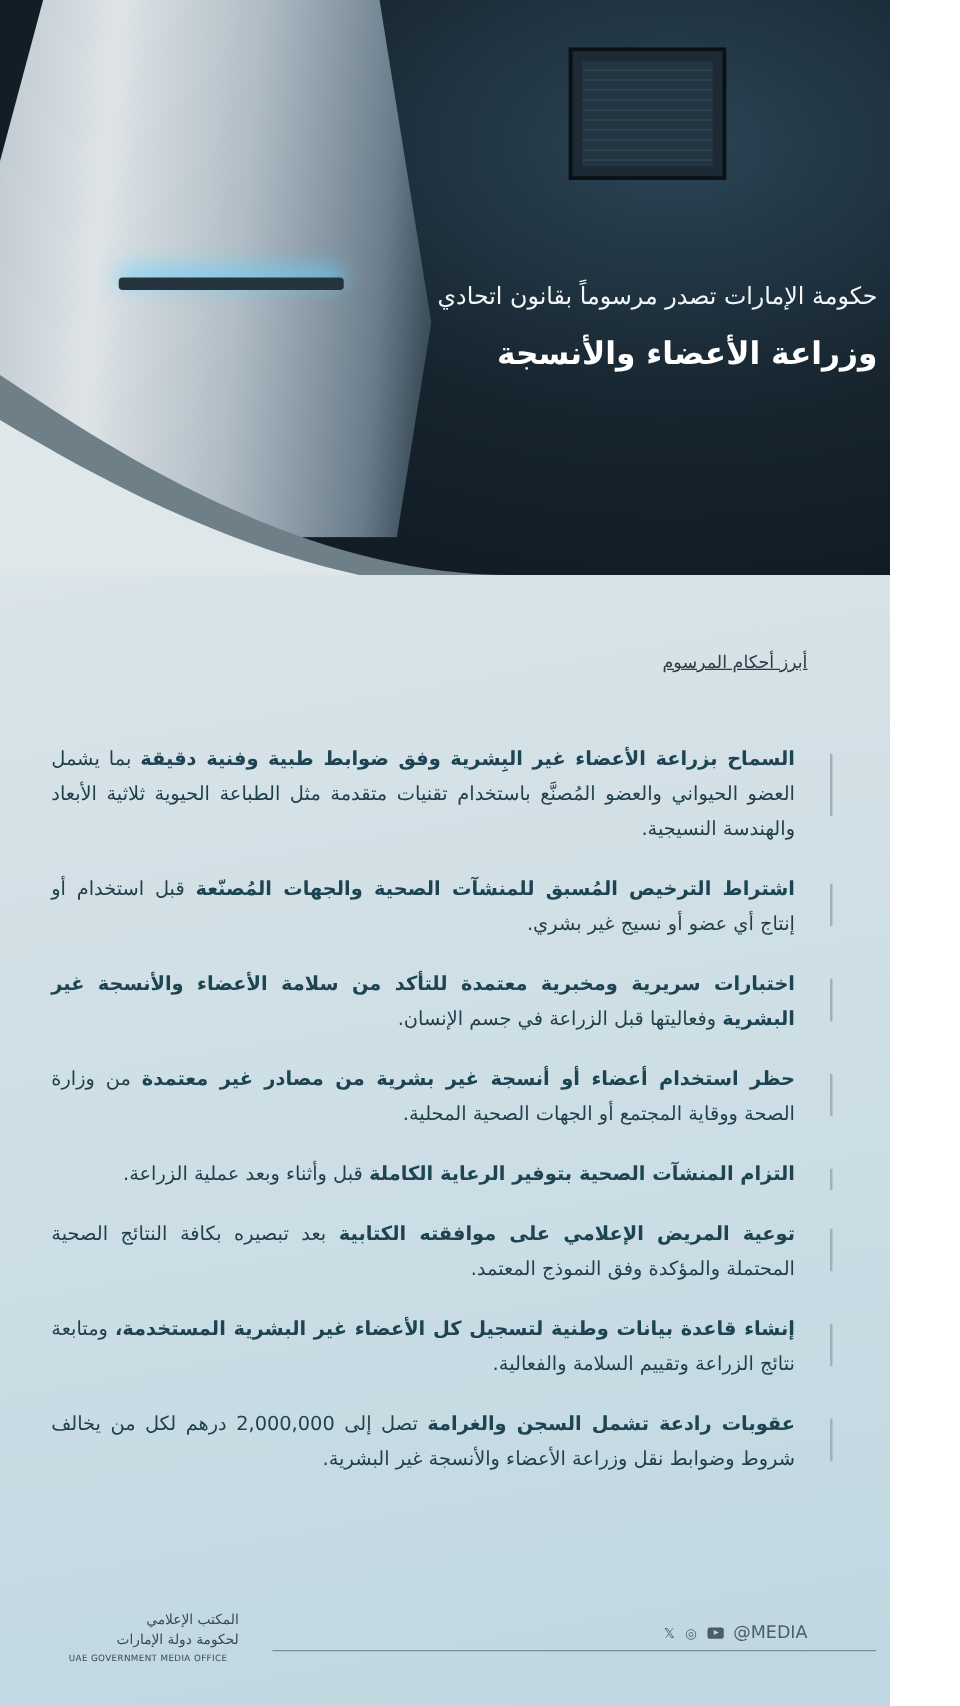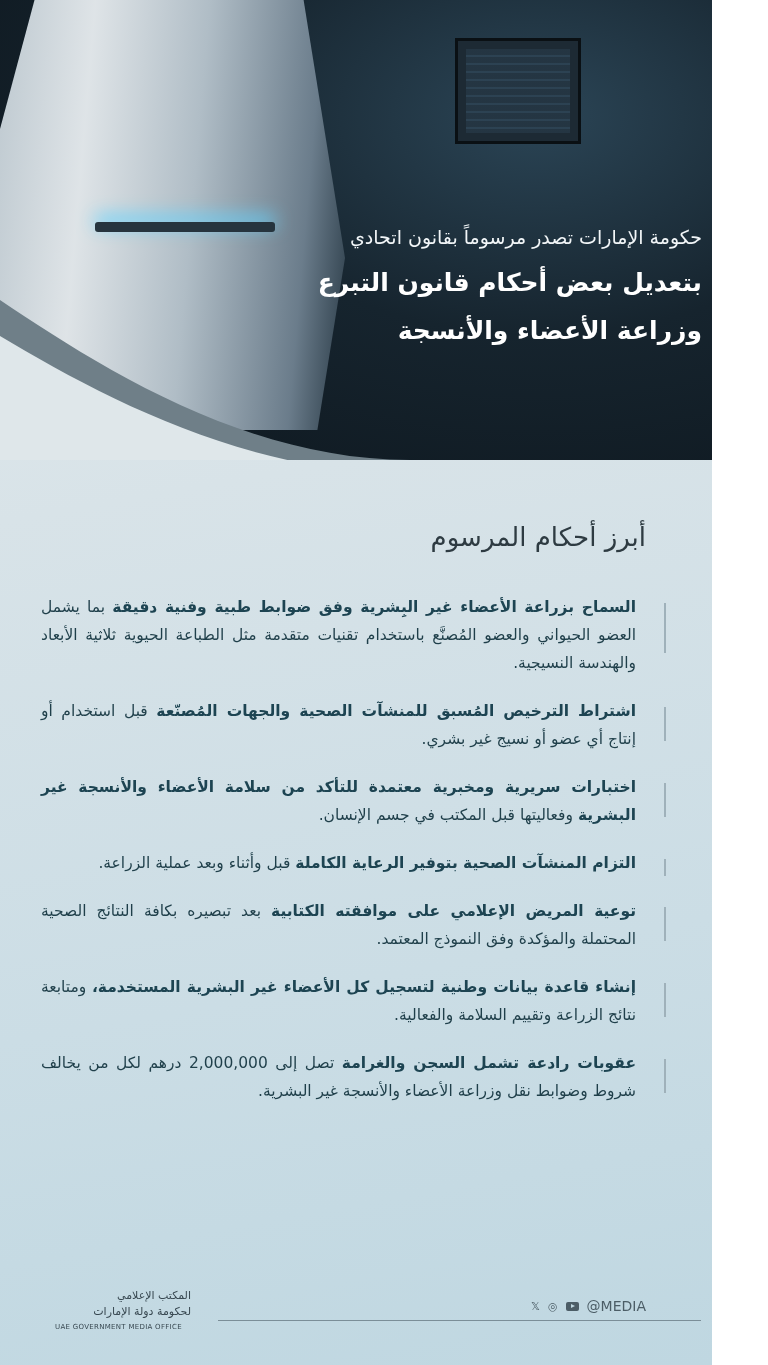--- a/index.html
+++ b/index.html
@@ -12,21 +12,21 @@
   .monitor { position:absolute; left:455px; top:38px; width:120px; height:100px; background:#1d2a34; border:3px solid #0a1014; }
   .monitor .scr { position:absolute; inset:8px; background: repeating-linear-gradient(180deg, #263846 0 6px, #30485a 6px 8px); opacity:.8; }
   .doctor { position:absolute; left:0; top:0; width:345px; height:430px;
     background: linear-gradient(95deg, #c7d2d9 0%, #e9eef1 25%, #b8c5ce 55%, #6f8190 85%, #2a3b47 100%);
     clip-path: polygon(10% 0, 88% 0, 100% 60%, 92% 100%, 0 100%, 0 30%); opacity:.95; }
   .tablet { position:absolute; left:95px; top:222px; width:180px; height:10px; background:#26343e; border-radius:3px; box-shadow:0 -6px 18px #5fd3ff; }
   .hero-curve { position:absolute; left:-60px; top:300px; width:900px; height:300px; }
   .hero-text { position:absolute; right:66px; top:226px; width:480px; text-align:right; direction:rtl; color:#fff; }
   .subhead { font-size:19px; margin:0 0 18px 0; color:#f2f6f8; }
   .headline { font-size:25px; font-weight:bold; margin:0 0 14px 0; line-height:34px; }
-  .section-title { position:absolute; right:66px; top:522px; direction:rtl; font-size:26px; color:#2e3b42; }
+  .section-title { position:absolute; right:66px; top:522px; direction:rtl; font-size:14px; color:#2e3b42;text-decoration:underline; }
   .items { position:absolute; right:46px; top:593px; width:625px; direction:rtl; }
   .item { position:relative; padding-right:30px; margin-bottom:20px; color:#1f3f4a; font-size:15.5px; line-height:28px; text-align:justify; }
   .item .bar { position:absolute; right:0; top:10px; width:2px; height:60%; background:#9fb1ba; }
   .item b { color:#1d4452; }
   .footer-logo { position:absolute; left:55px; top:1288px; text-align:right; width:136px; color:#384851; }
   .footer-logo .ar { font-size:11px; line-height:16px; direction:rtl; }
   .footer-logo .en { font-size:7px; letter-spacing:.3px; margin-top:3px; text-align:left; }
   .footer-line { position:absolute; left:218px; top:1320px; width:483px; height:1px; background:#7b8e98; }
   .social { position:absolute; right:66px; top:1298px; display:flex; align-items:center; gap:8px; color:#4c5d66; font-size:14px; }
   .social .ic { font-size:11px; }
@@ -43,31 +43,31 @@
         <div class="scr"></div>
       </div>
     <div class="doctor"></div>
     <div class="tablet"></div>
     <svg class="hero-curve" viewBox="0 0 900 300" preserveAspectRatio="none">
       <path d="M0,0 L60,0 C150,60 300,160 470,160 L900,160 L900,300 L0,300 Z" fill="#6f7f88"></path>
       <path d="M0,30 L50,30 C150,90 300,175 480,175 L900,155 L900,300 L0,300 Z" fill="#dfe7ea"></path>
     </svg>
     <div class="hero-text">
       <div class="subhead">حكومة الإمارات تصدر مرسوماً بقانون اتحادي</div>
-      <div class="headline">بتعديل بعض أحكام قانون التبرع</div>
       <div class="headline">وزراعة الأعضاء والأنسجة</div>
     </div>
   </div>
 
   <div class="section-title">أبرز أحكام المرسوم</div>
 
   <div class="items">
     <div class="item"><span class="bar"></span><b>السماح بزراعة الأعضاء غير البِشرية وفق ضوابط طبية وفنية دقيقة</b><span> بما يشمل العضو الحيواني والعضو المُصنَّع باستخدام تقنيات متقدمة مثل الطباعة الحيوية ثلاثية الأبعاد والهندسة النسيجية.</span></div>
     <div class="item"><span class="bar"></span><b>اشتراط الترخيص المُسبق للمنشآت الصحية والجهات المُصنّعة</b><span> قبل استخدام أو إنتاج أي عضو أو نسيج غير بشري.</span></div>
-    <div class="item"><span class="bar"></span><b>اختبارات سريرية ومخبرية معتمدة للتأكد من سلامة الأعضاء والأنسجة غير البشرية</b><span> وفعاليتها قبل المكتب في جسم الإنسان.</span></div>
+    <div class="item"><span class="bar"></span><b>اختبارات سريرية ومخبرية معتمدة للتأكد من سلامة الأعضاء والأنسجة غير البشرية</b><span> وفعاليتها قبل الزراعة في جسم الإنسان.</span></div>
+    <div class="item"><span class="bar"></span><b>حظر استخدام أعضاء أو أنسجة غير بشرية من مصادر غير معتمدة</b><span> من وزارة الصحة ووقاية المجتمع أو الجهات الصحية المحلية.</span></div>
     <div class="item"><span class="bar"></span><b>التزام المنشآت الصحية بتوفير الرعاية الكاملة</b><span> قبل وأثناء وبعد عملية الزراعة.</span></div>
     <div class="item"><span class="bar"></span><b>توعية المريض الإعلامي على موافقته الكتابية</b><span> بعد تبصيره بكافة النتائج الصحية المحتملة والمؤكدة وفق النموذج المعتمد.</span></div>
     <div class="item"><span class="bar"></span><b>إنشاء قاعدة بيانات وطنية لتسجيل كل الأعضاء غير البشرية المستخدمة،</b><span> ومتابعة نتائج الزراعة وتقييم السلامة والفعالية.</span></div>
     <div class="item"><span class="bar"></span><b>عقوبات رادعة تشمل السجن والغرامة</b><span> تصل إلى 2,000,000 درهم لكل من يخالف شروط وضوابط نقل وزراعة الأعضاء والأنسجة غير البشرية.</span></div>
   </div>
 
   <div class="footer-logo">
     <div class="ar">المكتب الإعلامي</div>
     <div class="ar">لحكومة دولة الإمارات</div>
     <div class="en">UAE GOVERNMENT MEDIA OFFICE</div>

